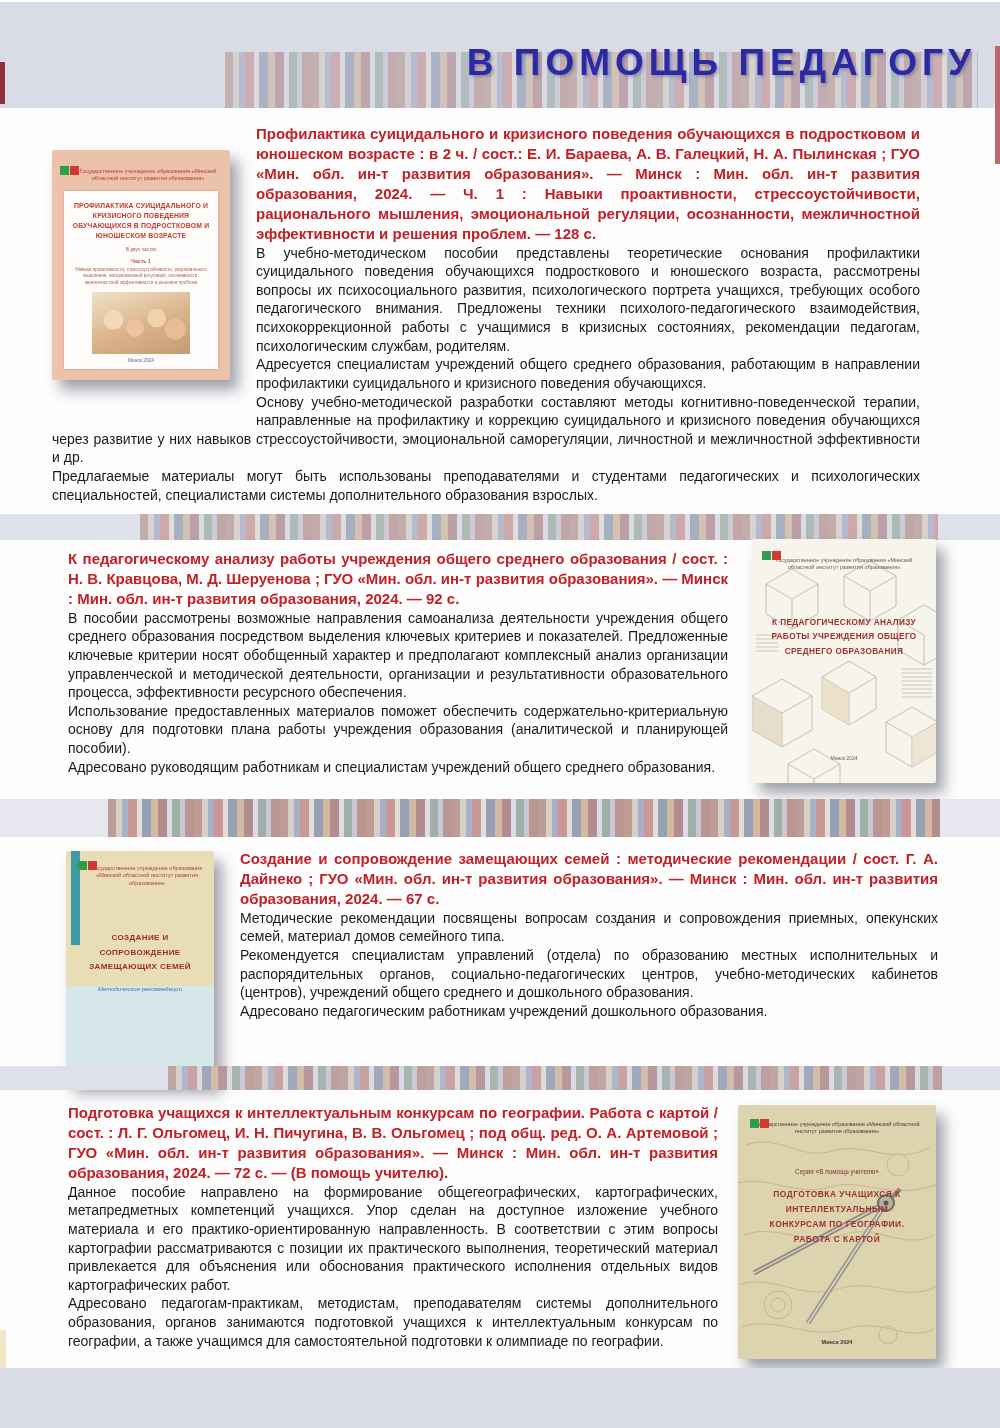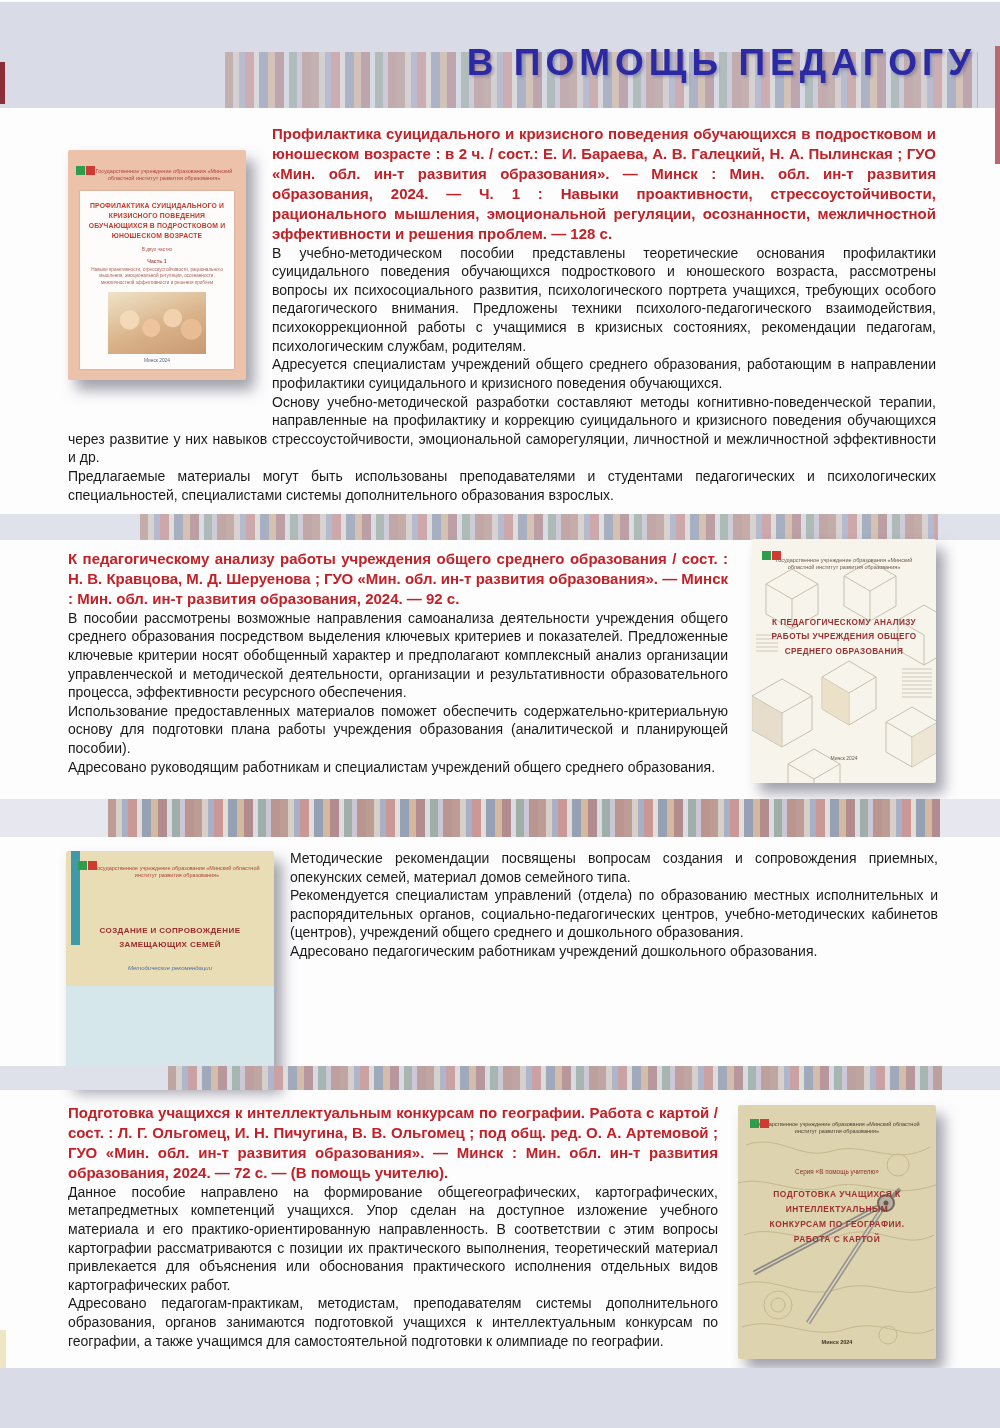--- a/index.html
+++ b/index.html
@@ -32,21 +32,21 @@
     color:var(--header_blue,#2b2aa4);
     text-shadow:2px 2px 3px rgba(80,80,125,.4);
     white-space:nowrap;
   }
   .edge{position:absolute;}
   .edge-left{left:0;top:62px;width:5px;height:42px;background:#8d2f38;}
   .edge-right{right:0;top:46px;width:5px;height:118px;background:#b76a70;}
   .edge-bottomleft{left:0;top:1330px;width:6px;height:40px;background:#efe7c4;}
   
   .entry{position:absolute;}
-  #s1{left:68px;top:124px;width:868px;}
+  #s1{left:52px;top:124px;width:868px;}
   #s2{left:68px;top:549px;width:868px;}
   #s3{left:66px;top:849px;width:872px;}
   #s4{left:68px;top:1103px;width:868px;}
   .citation{
     margin:0;font-size:15px;line-height:1.33;font-weight:bold;text-align:justify;
     color:var(--accent_red,#c22127);
   }
   .btext{margin:0;font-size:14px;line-height:1.33;text-align:justify;color:#1a1a1a;}
   
   .cover{
@@ -81,21 +81,21 @@
           background:var(--cover2_bg,#f7f4ec);overflow:hidden;}
   .cover2 svg{position:absolute;inset:0;}
   .cover2 .logo{top:12px;left:10px;z-index:2;}
   .c2-content{position:relative;z-index:1;height:100%;box-sizing:border-box;
               display:flex;flex-direction:column;align-items:center;padding:14px 10px;}
   .c2-inst{font-size:5.5px;color:#6b5a4a;line-height:1.35;text-align:center;margin-top:4px;}
   .c2-title{margin-top:44px;font-size:8.2px;font-weight:bold;color:#9a3030;line-height:1.75;
             letter-spacing:.4px;text-align:center;}
   .c2-footer{margin-top:auto;margin-bottom:8px;font-size:5px;color:#6b5a4a;}
   
-  .cover3{float:left;width:208px;height:232px;margin:2px 16px 10px 0;
+  .cover3{float:left;width:148px;height:232px;margin:2px 26px 10px 0;
           background:linear-gradient(180deg,var(--cover3_top,#e9ddb6) 0 58%,var(--cover3_bottom,#d5e7ea) 58% 100%);}
   .cover3 .logo{top:10px;left:12px;}
   .c3-stripe{position:absolute;left:5px;top:0;width:9px;height:94px;background:#3d9aa6;}
   .c3-inst{font-size:5.5px;color:#b0423c;text-align:center;margin:14px 8px 0 22px;line-height:1.35;}
   .c3-title{margin-top:44px;text-align:center;font-size:8px;font-weight:bold;color:#9a2b2b;
             line-height:1.8;letter-spacing:.4px;padding:0 12px;}
   .c3-sub{text-align:center;font-size:6px;color:#4a6fae;font-style:italic;margin-top:12px;}
   .c3-footer{position:absolute;bottom:12px;width:100%;text-align:center;font-size:5px;color:#44598a;}
   
   .cover4{float:right;width:198px;height:254px;margin:2px 0 10px 20px;
@@ -203,20 +203,21 @@
       <div class="c3-stripe"></div>
       <span class="logo">
           <i class="lg"></i>
           <i class="lr"></i>
         </span>
       <div class="c3-inst">Государственное учреждение образования «Минский областной институт развития образования»</div>
       <div class="c3-title">СОЗДАНИЕ И СОПРОВОЖДЕНИЕ ЗАМЕЩАЮЩИХ СЕМЕЙ</div>
       <div class="c3-sub">Методические рекомендации</div>
       <div class="c3-footer">Минск 2024</div>
     </div>
+    <p class="citation">Создание и сопровождение замещающих семей : методические рекомендации / сост. Г. А. Дайнеко ; ГУО «Мин. обл. ин-т развития образования». — Минск : Мин. обл. ин-т развития образования, 2024. — 67 с.</p>
     <p class="btext">Методические рекомендации посвящены вопросам создания и сопровождения приемных, опекунских семей, материал домов семейного типа.</p>
     <p class="btext">Рекомендуется специалистам управлений (отдела) по образованию местных исполнительных и распорядительных органов, социально-педагогических центров, учебно-методических кабинетов (центров), учреждений общего среднего и дошкольного образования.</p>
     <p class="btext">Адресовано педагогическим работникам учреждений дошкольного образования.</p>
   </section>
 
   <div class="sep sep3">
       <div class="books-strip"></div>
     </div>
 
   <section class="entry" id="s4">

